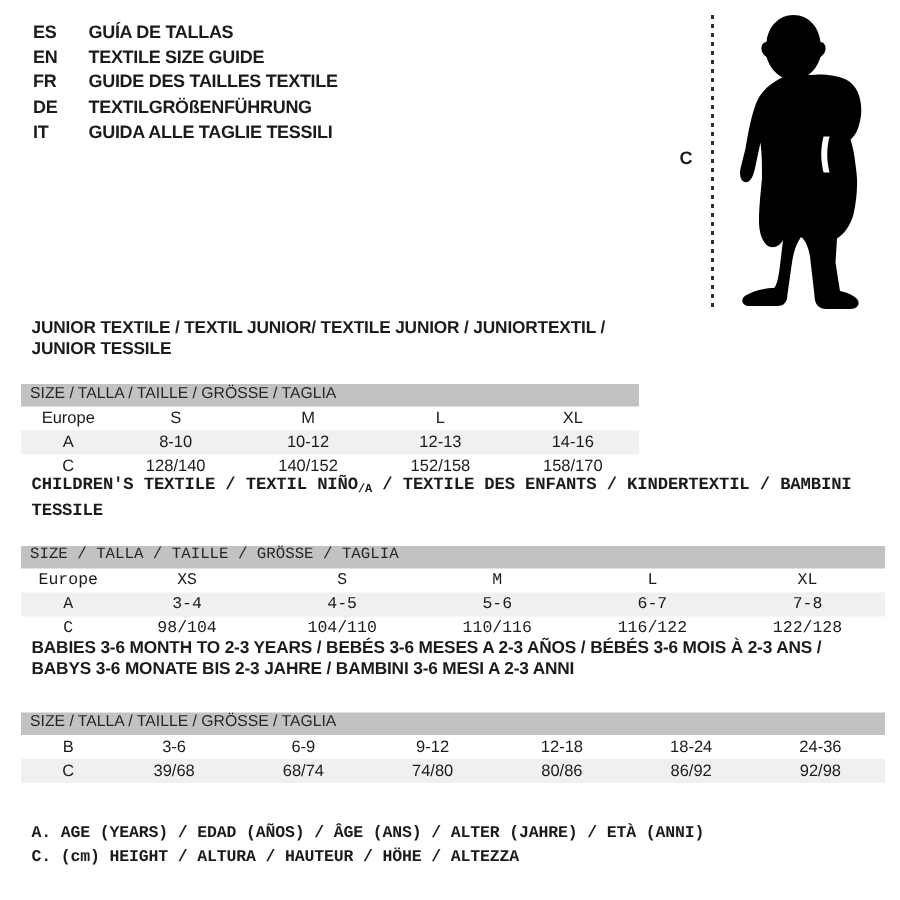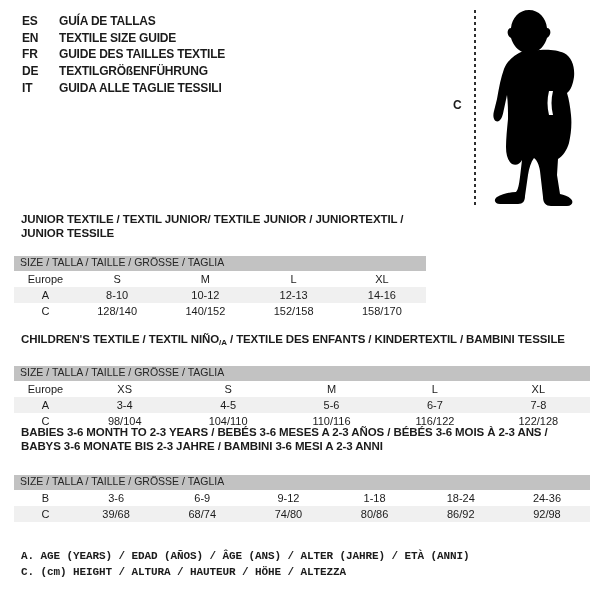--- a/index.html
+++ b/index.html
@@ -21,21 +21,21 @@
 
   
   .dash-line{left:474px;top:10px;width:2px;height:197px;
     background-image:repeating-linear-gradient(to bottom,var(--dash) 0 3px,transparent 3px 6px);}
   .c-label{left:453px;top:98px;font-size:12px;font-weight:bold;}
   .baby{left:487px;top:7px;}
 
   
   .size-table{left:14px;}
   .t1{top:212px;width:412px;}
-  .t2{top:332px;width:576px;}
+  .t2{top:317px;width:576px;font-family:Liberation Mono, monospace;}
   .t3{top:425px;width:576px;}
   .ttitle{font-size:11.5px;font-weight:bold;letter-spacing:-0.1px;
     line-height:14px;padding-left:7px;margin-bottom:16px;}
   .t3 .ttitle{margin-bottom:22px;}
   .band{height:15px;background:var(--band);display:flex;
     padding-left:6px;font-size:10.5px;color:#262626;}
   .trow{display:flex;height:16px;align-items:center;font-size:11px;}
   .trow.shaded{background:var(--shaded);}
   .tlabel{width:59px;padding-left:4px;text-align:center;}
   .tcell{flex:1;text-align:center;}
@@ -144,21 +144,21 @@
       <span style="display:block">BABYS 3-6 MONATE BIS 2-3 JAHRE / BAMBINI 3-6 MESI A 2-3 ANNI</span>
     </h2>
   <div class="band">
     <span>SIZE / TALLA / TAILLE / GRÖSSE / TAGLIA</span>
   </div>
   <div class="trow">
     <span class="tlabel">B</span>
     <span class="tcell">3-6</span>
     <span class="tcell">6-9</span>
     <span class="tcell">9-12</span>
-    <span class="tcell">1-18</span>
+    <span class="tcell">12-18</span>
     <span class="tcell">18-24</span>
     <span class="tcell">24-36</span>
   </div>
   <div class="trow shaded">
     <span class="tlabel">C</span>
     <span class="tcell">39/68</span>
     <span class="tcell">68/74</span>
     <span class="tcell">74/80</span>
     <span class="tcell">80/86</span>
     <span class="tcell">86/92</span>

